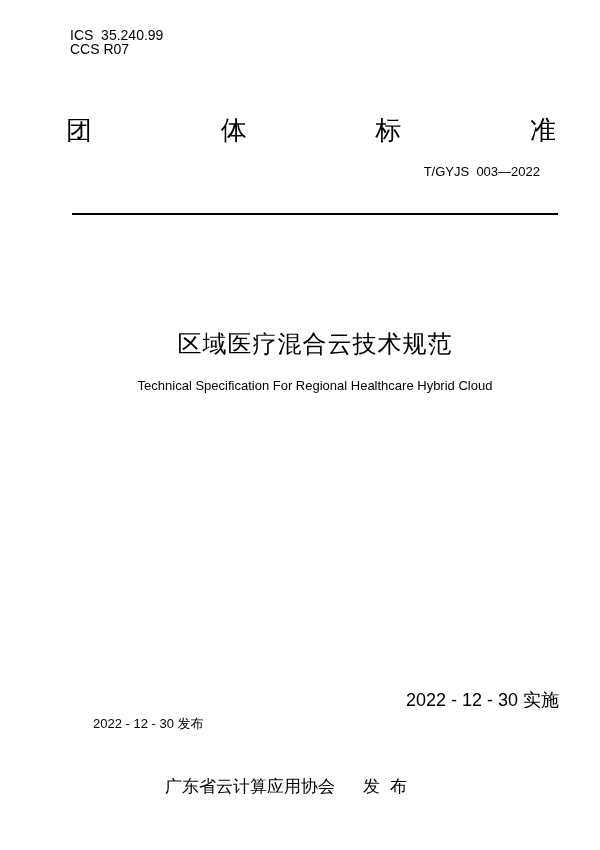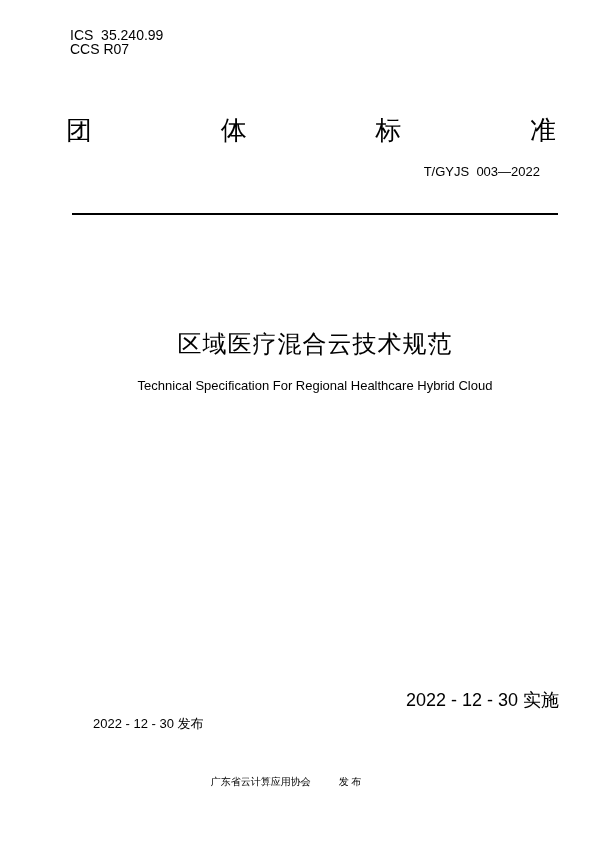--- a/index.html
+++ b/index.html
@@ -10,21 +10,21 @@
     }
     .abs { position: absolute; }
     .ics { left: 70px; top: 28px; font-size: 14px; line-height: 14px; }
     .std-type { left: 66px; top: 114px; width: 490px; display: flex; justify-content: space-between; font-family: "DejaVu Serif", serif; font-size: 26px; line-height: 32px; }
     .std-code { right: 60px; top: 164px; font-size: 13px; }
     .rule { left: 72px; top: 213px; width: 486px; height: 1.5px; background: #000; }
     .title-cn { left: 0; width: 630px; top: 328px; text-align: center; font-family: "DejaVu Serif", serif; font-size: 24px; letter-spacing: 1px; }
     .title-en { left: 0; width: 630px; top: 378px; text-align: center; font-size: 13px; }
     .pub-date { left: 73px; top: 715px; font-size: 13px; margin-left: 20px; }
     .impl-date { right: 41px; top: 688px; font-size: 18px; }
-    .issuer { left: 0; width: 572px; top: 775px; text-align: center; font-family: Liberation Serif, serif; font-size: 10px; }
+    .issuer { left: 0; width: 572px; top: 775px; text-align: center; font-family: Liberation Mono, monospace; font-size: 17px; }
     .issuer .gap { display: inline-block; width: 28px; }
   </style>
 </head>
 <body>
 
 <div class="abs ics">
   <div style="white-space:pre">ICS  35.240.99</div>
   <div>CCS R07</div>
 </div>
 

